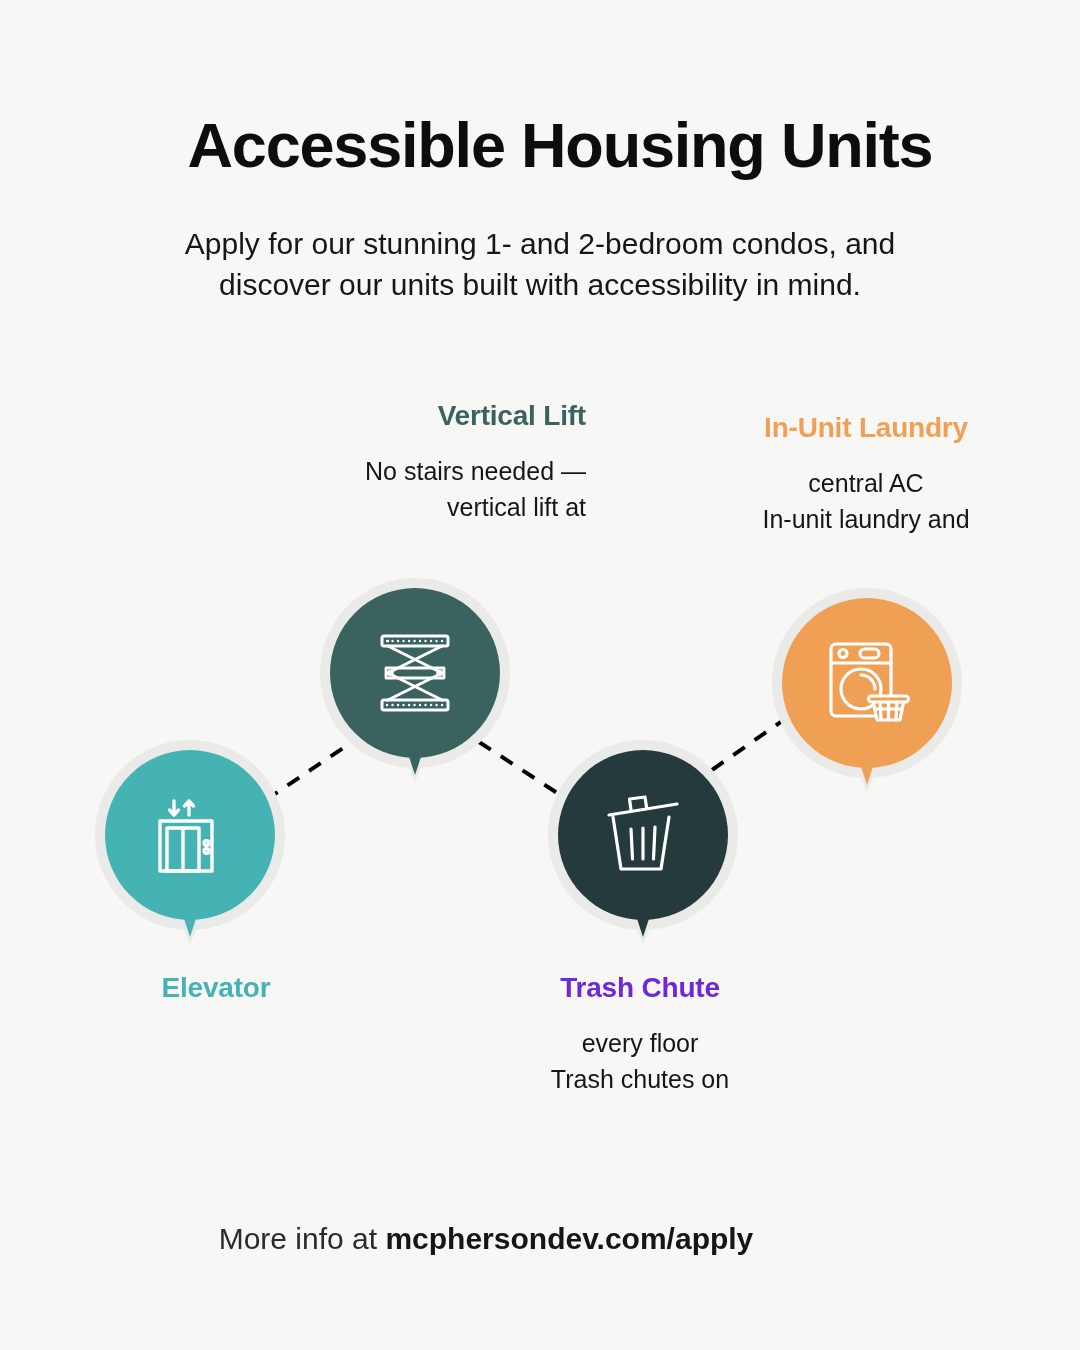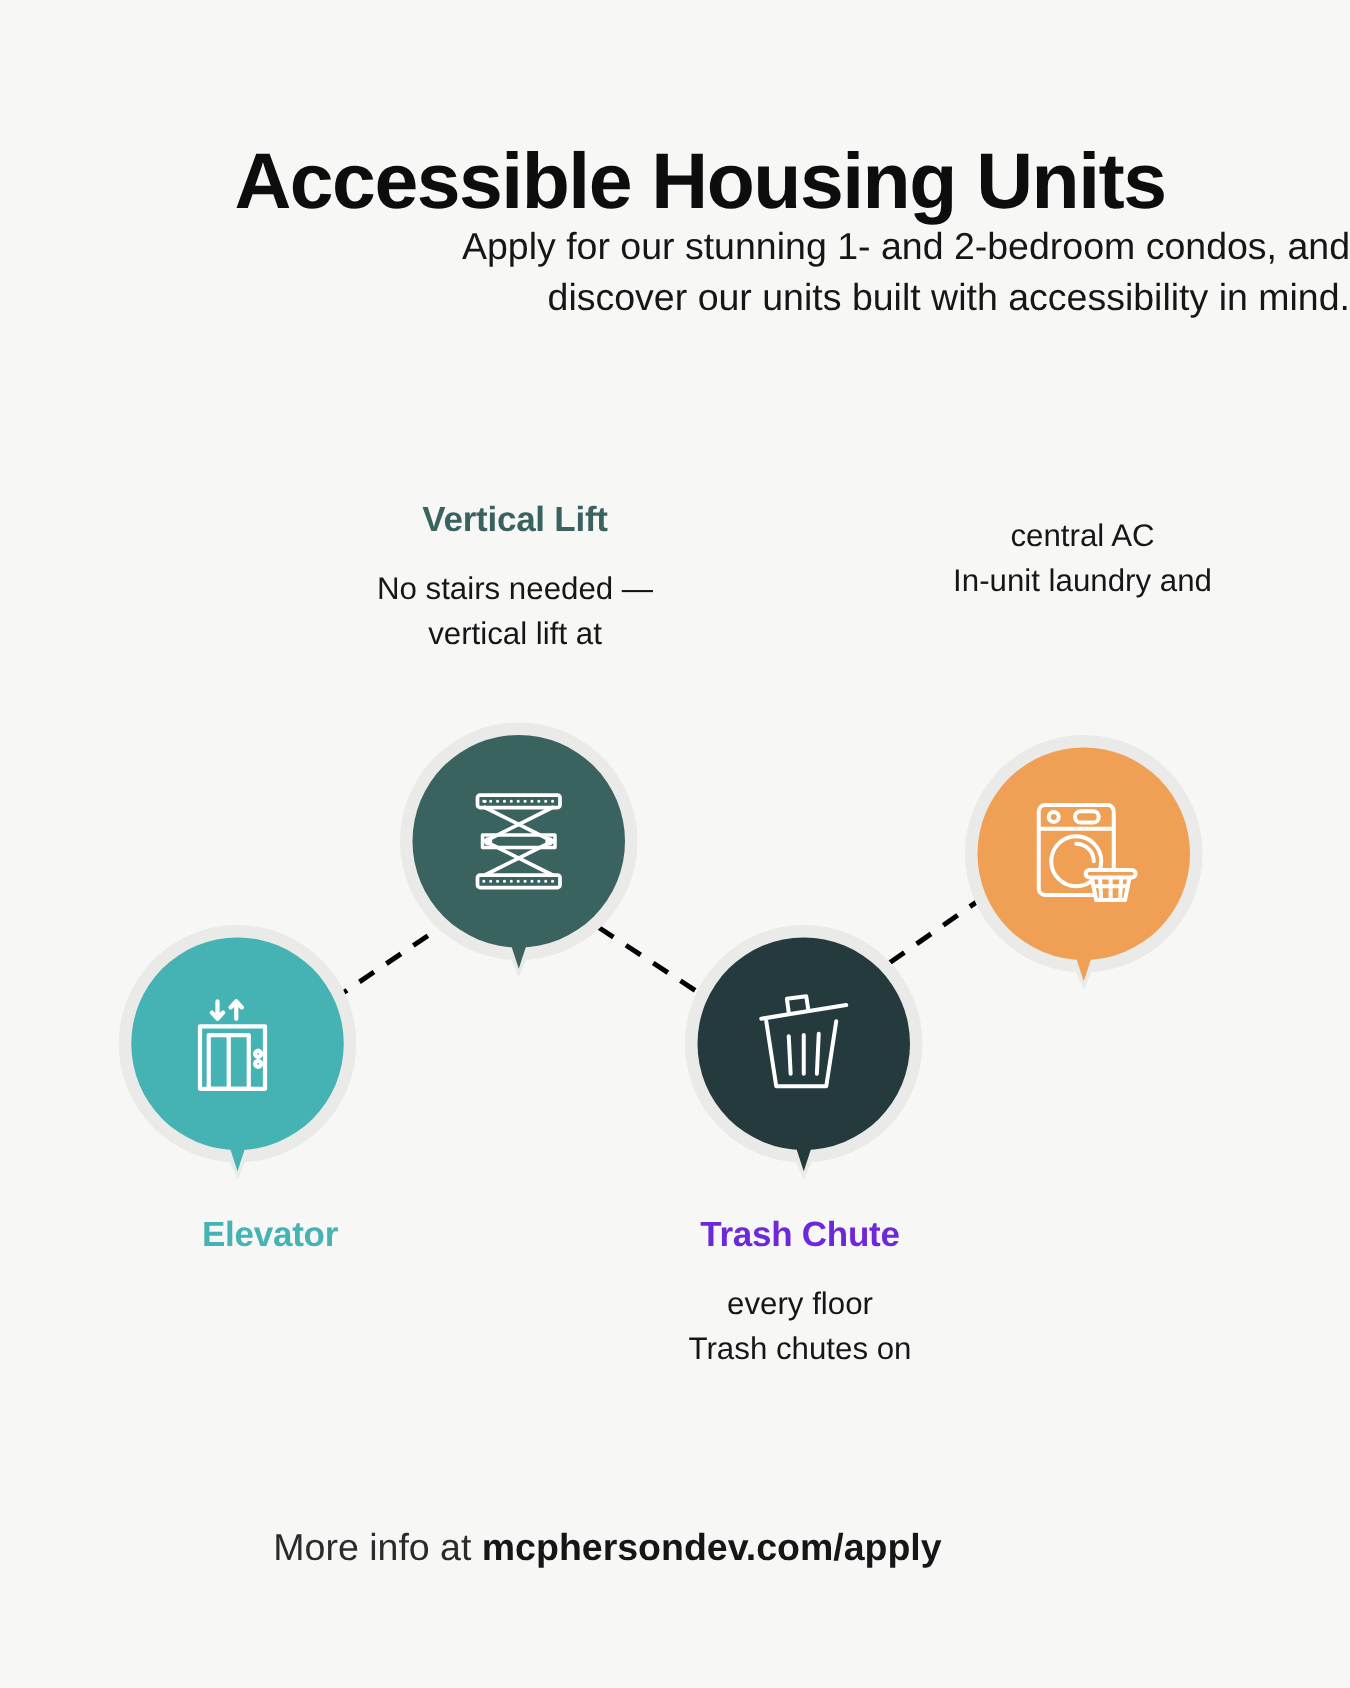--- a/index.html
+++ b/index.html
@@ -16,25 +16,25 @@
   .header { padding-top:112px; text-align:center; }
   .title {
     font-size:63px;
     font-weight:bold;
     letter-spacing:-1.2px;
     color:#0D0D0D;
     line-height:1.05;
     padding-left:40px;
   }
   .subtitle {
+    margin-top:46px;
     font-size:30px;
     line-height:1.36;
     color:#161616;
     font-weight:normal;
-    text-align:right;
   }
   .subtitle .ln { display:block; }
 
   
   .map { position:absolute; left:0; top:0; width:1080px; height:1350px; }
   .lines { position:absolute; left:0; top:0; width:1080px; height:1350px; }
 
   .pin { position:absolute; width:190px; height:218px; }
   .pin .ring {
     position:absolute; left:0; top:0;
@@ -85,21 +85,21 @@
     letter-spacing:-0.2px;
     margin-bottom:22px;
   }
   .label .desc {
     font-size:25px;
     line-height:1.42;
     color:#161616;
   }
   .label .desc .ln { display:block; }
 
-  .label-lift    { left:238px; top:400px; width:348px; }
+  .label-lift    { left:238px; top:400px; width:348px;text-align:right; }
   .label-laundry { left:700px; top:412px; width:332px; }
   .label-elevator{ left:30px;  top:972px; width:372px; }
   .label-trash   { left:470px; top:972px; width:340px; }
 
   
   .footer {
     position:absolute;
     left:0; top:1222px;
     width:972px;
     text-align:center;
@@ -214,20 +214,21 @@
 
 <div class="label label-lift">
   <div class="heading" style="color:#3A6360">Vertical Lift</div>
   <div class="desc">
     <span class="ln">No stairs needed —</span>
     <span class="ln">vertical lift at</span>
   </div>
 </div>
 
 <div class="label label-laundry">
+  <div class="heading" style="color:#F0A055">In-Unit Laundry</div>
   <div class="desc">
     <span class="ln">central AC</span>
     <span class="ln">In-unit laundry and</span>
   </div>
 </div>
 
 <div class="label label-elevator">
   <div class="heading" style="color:#45B2B3">Elevator</div>
 </div>
 

